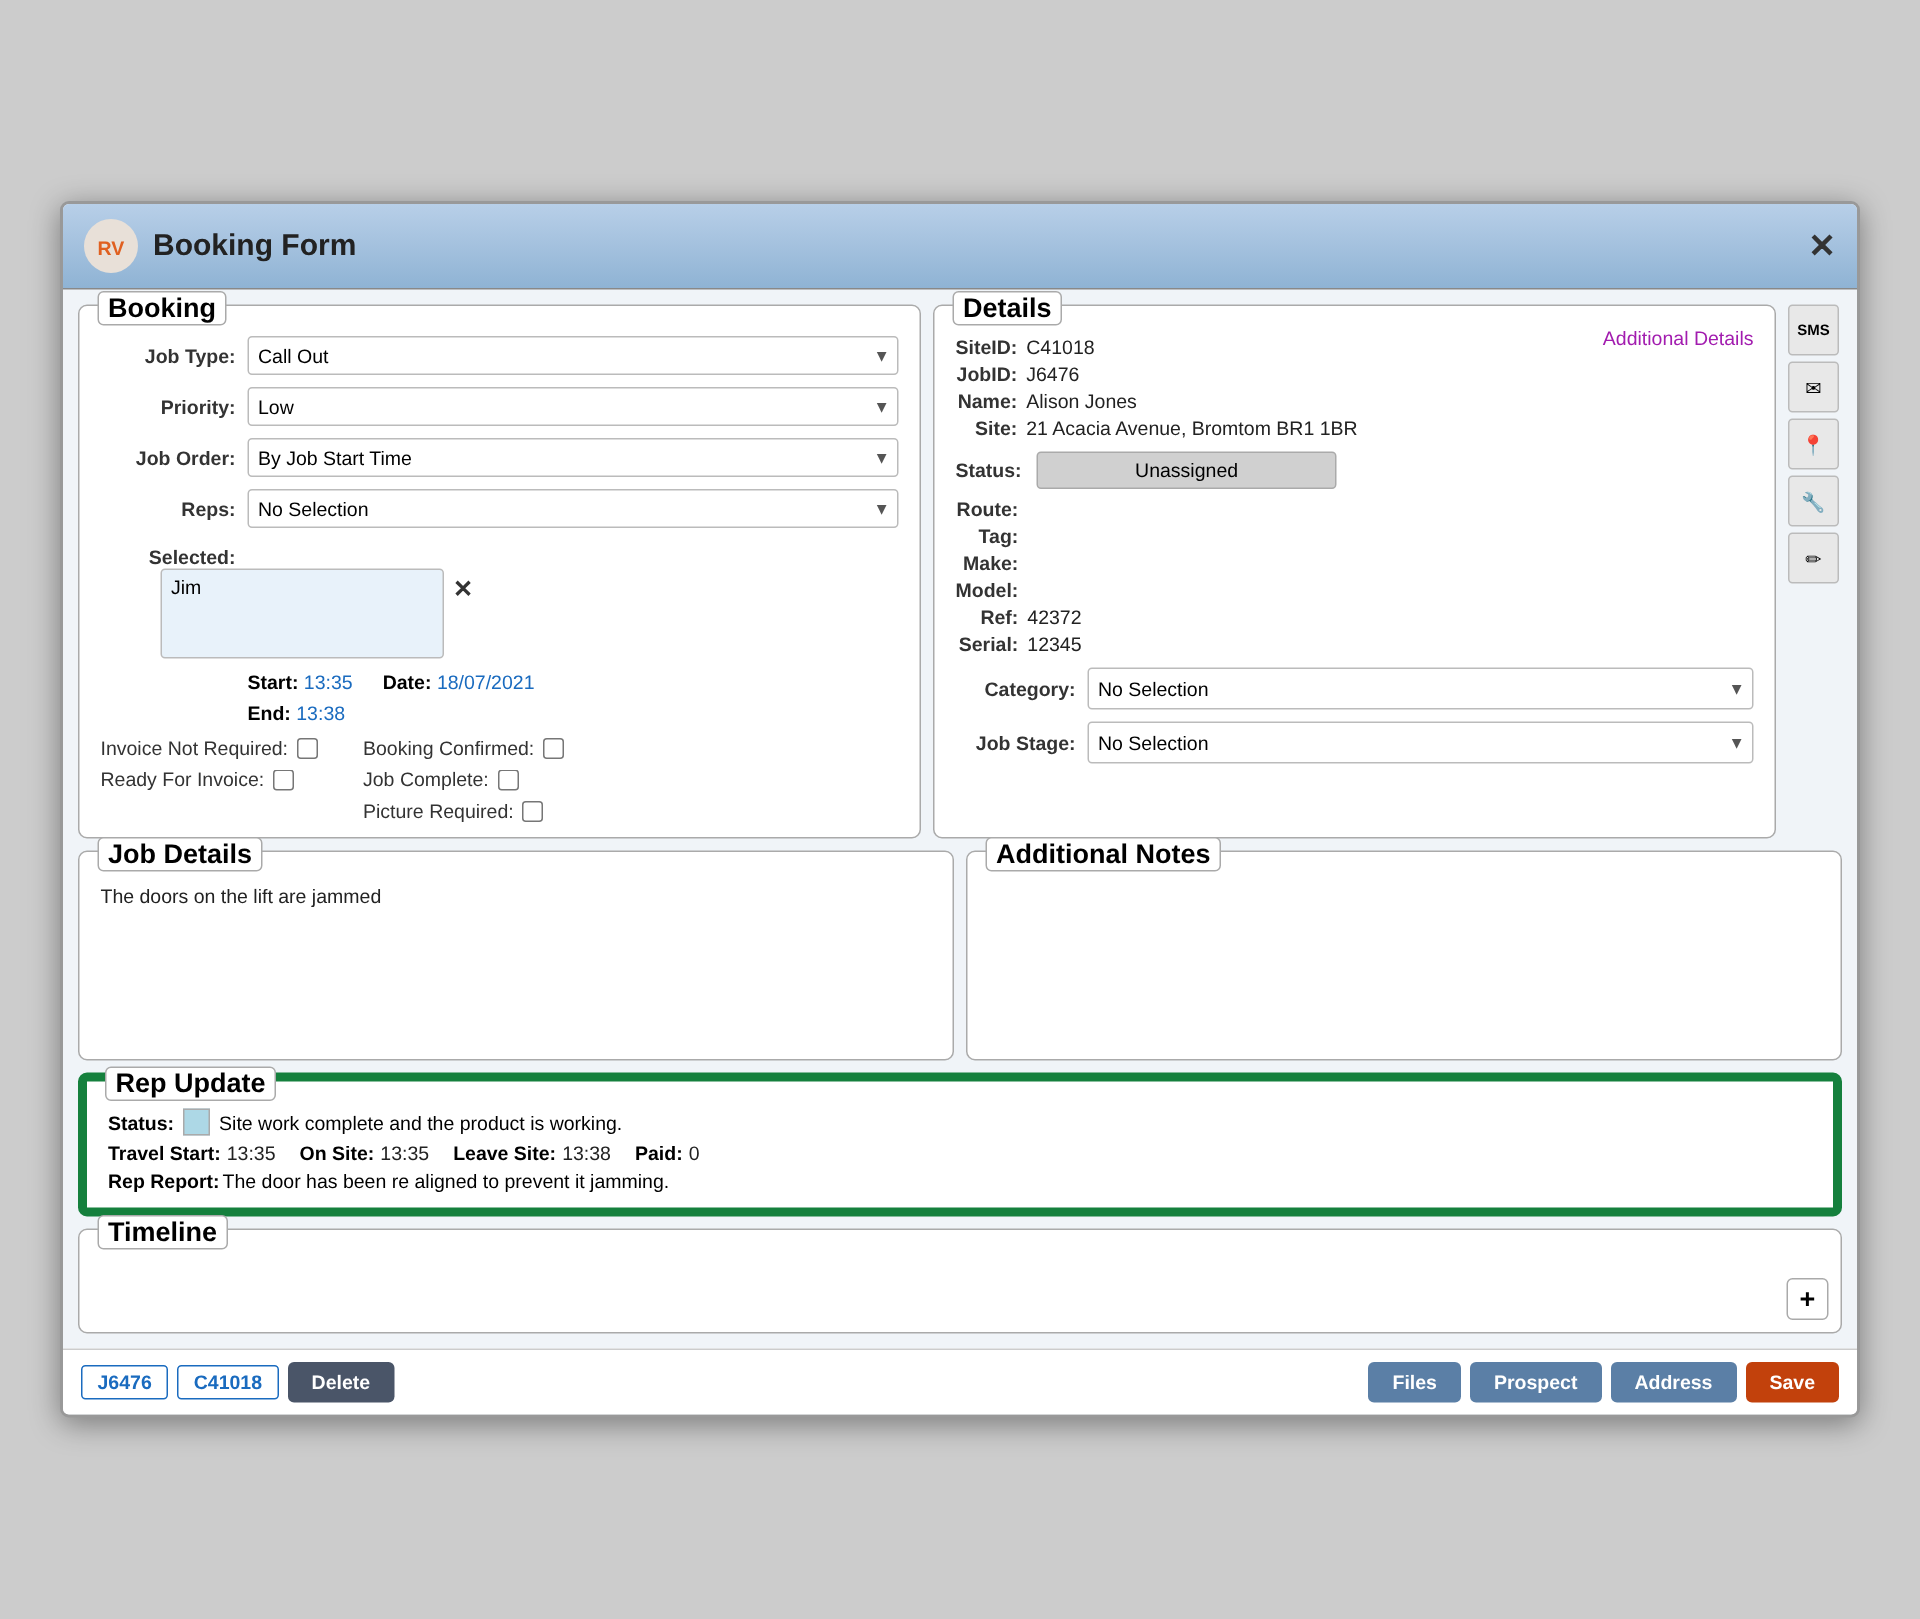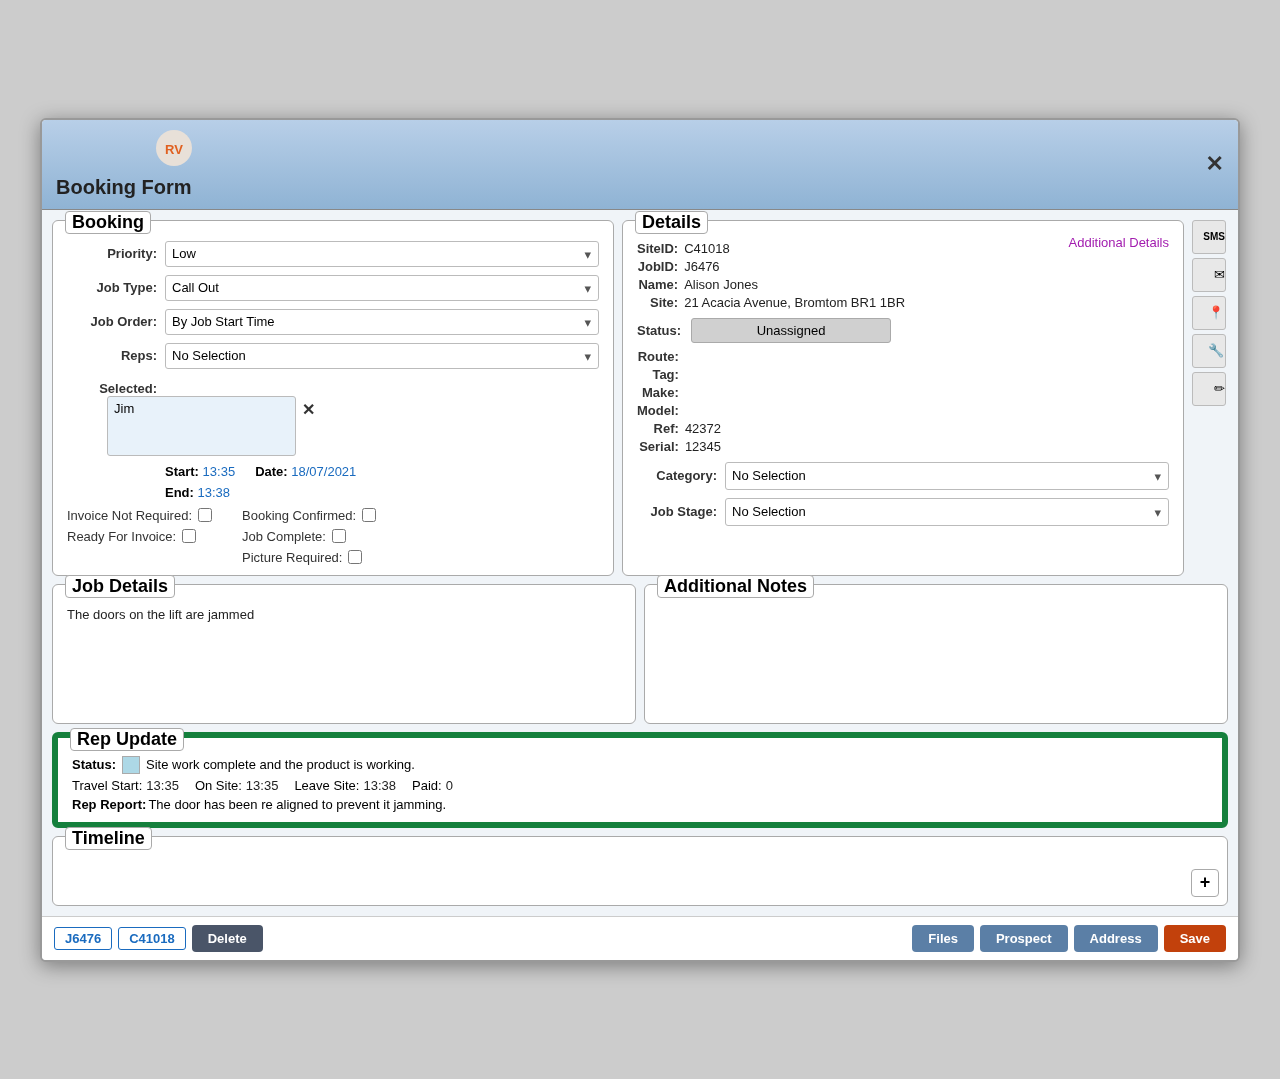--- a/index.html
+++ b/index.html
@@ -18,23 +18,22 @@
       background: linear-gradient(to bottom, #b8cfe8, #8fb3d4);
       padding: 10px 14px;
       display: flex;
       align-items: center;
       justify-content: space-between;
       border-bottom: 1px solid #888;
     }
     
     .modal-header-left {
       display: flex;
-      align-items: flex-end;
+      align-items: center;
       gap: 10px;
-      flex-direction: column;
     }
     
     .modal-title {
       font-size: 20px;
       font-weight: bold;
       color: #222;
     }
     
     .logo-icon {
       width: 36px;
@@ -289,21 +288,21 @@
     }
     
     .side-icon-btn {
       width: 34px;
       height: 34px;
       background: #e8e8e8;
       border: 1px solid #bbb;
       border-radius: 3px;
       display: flex;
       align-items: center;
-      justify-content: flex-end;
+      justify-content: center;
       cursor: pointer;
       font-size: 16px;
     }
     
     
     .bottom-row {
       display: flex;
       gap: 8px;
     }
     
@@ -366,21 +365,21 @@
       gap: 16px;
       margin-bottom: 4px;
     }
     
     .rep-time-item {
       display: flex;
       gap: 4px;
     }
     
     .rep-time-key {
-      font-weight: normal;
+      font-weight: bold;
     }
     
     .rep-time-val {
       color: #222;
     }
     
     .rep-report-row {
       display: flex;
       gap: 2px;
       align-items: center;
@@ -497,37 +496,37 @@
   <div class="modal-body">
 
     <div class="top-row">
 
       <div class="booking-panel">
         <span class="panel-label">Booking</span>
 
         <div style="margin-top: 10px;">
 
           <div class="form-row">
+            <span class="form-label">Job Type:</span>
+            <div class="form-select-wrapper">
+              <select>
+                <option>Call Out</option>
+                <option>Planned</option>
+                <option>Emergency</option>
+              </select>
+            </div>
+          </div>
+
+          <div class="form-row">
             <span class="form-label">Priority:</span>
             <div class="form-select-wrapper">
               <select>
                 <option>Low</option>
                 <option>Medium</option>
                 <option>High</option>
-              </select>
-            </div>
-          </div>
-
-          <div class="form-row">
-            <span class="form-label">Job Type:</span>
-            <div class="form-select-wrapper">
-              <select>
-                <option>Call Out</option>
-                <option>Planned</option>
-                <option>Emergency</option>
               </select>
             </div>
           </div>
 
           <div class="form-row">
             <span class="form-label">Job Order:</span>
             <div class="form-select-wrapper">
               <select>
                 <option>By Job Start Time</option>
                 <option>By Priority</option>

